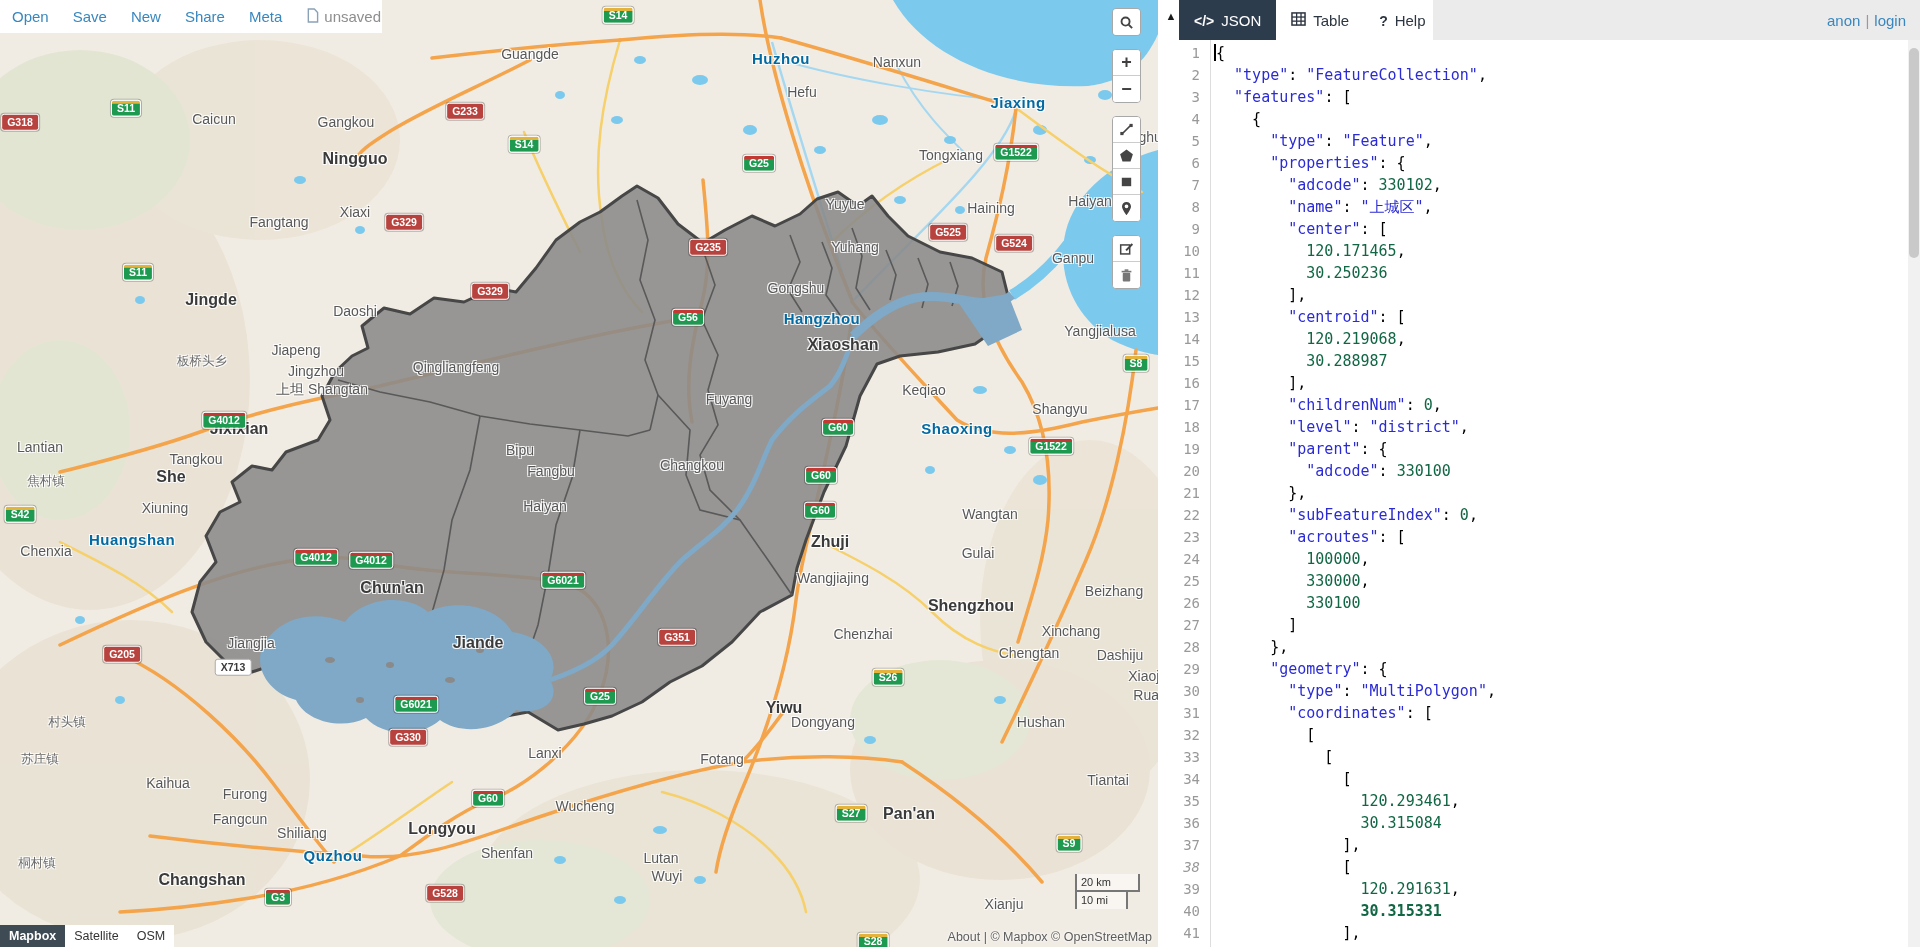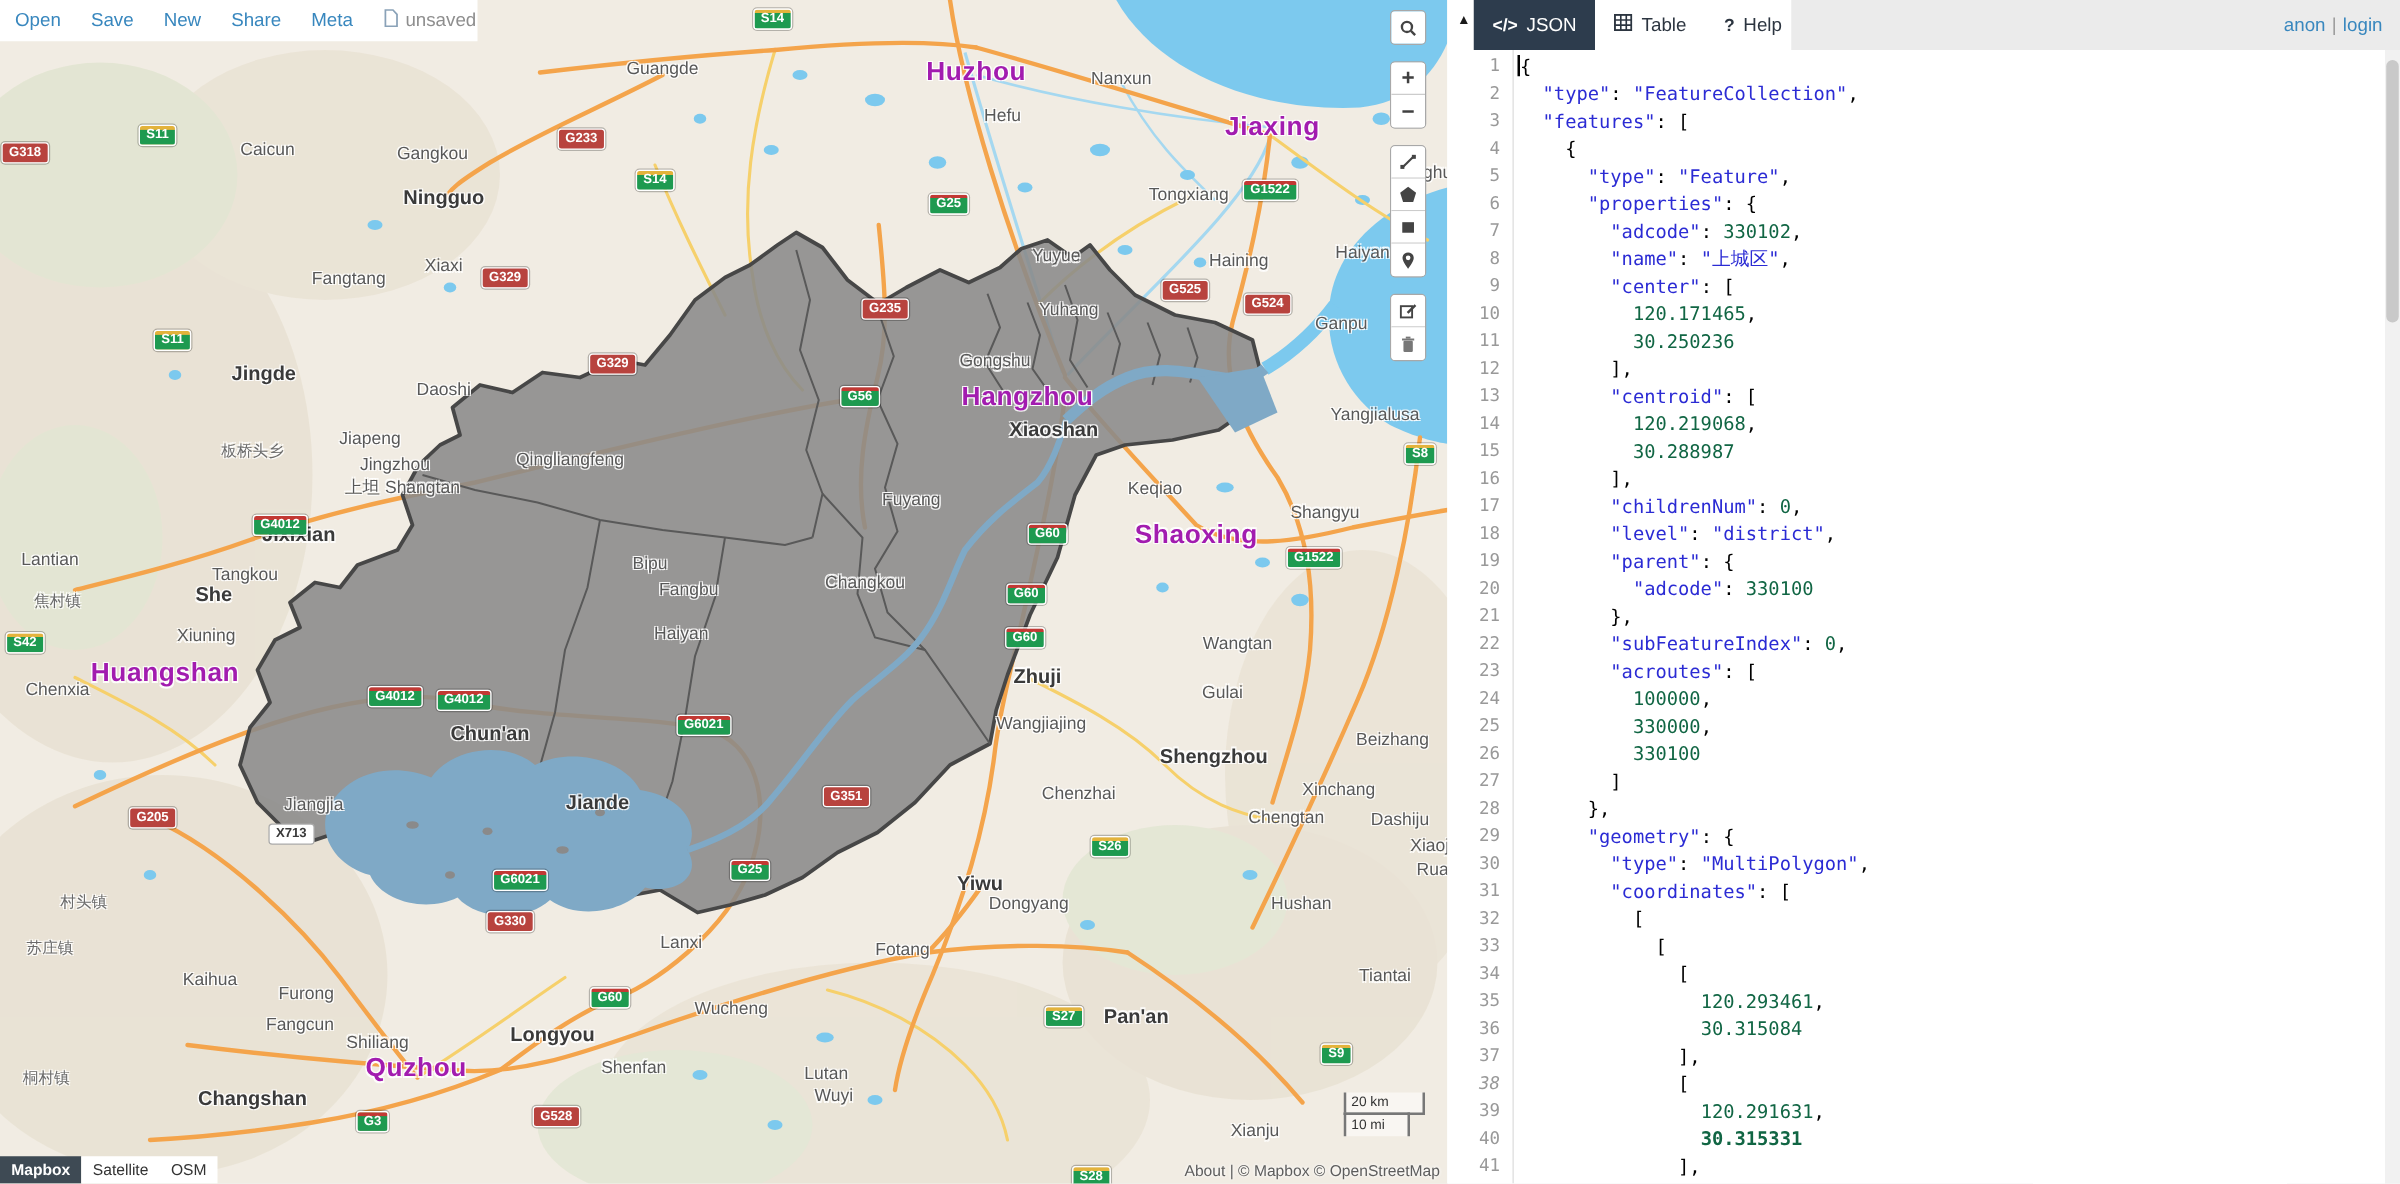--- a/index.html
+++ b/index.html
@@ -3,21 +3,21 @@
 <meta charset="utf-8">
 <style>
   html,body{margin:0;padding:0;background:#dfdfdf;}
   #app{position:relative;width:1920px;height:947px;overflow:hidden;font-family:"Liberation Sans",sans-serif;background:#fff;}
   
   #map-pane{position:absolute;left:0;top:0;width:1158px;height:947px;overflow:hidden;background:#f1ece3;}
   #map-svg{position:absolute;left:0;top:0;}
   #map-overlay{position:absolute;left:0;top:0;width:100%;height:100%;pointer-events:none;}
   .lbl{position:absolute;transform:translate(-50%,-50%);white-space:nowrap;color:#5a5a5a;
        text-shadow:-1px -1px 0 rgba(255,255,255,.85),1px -1px 0 rgba(255,255,255,.85),-1px 1px 0 rgba(255,255,255,.85),1px 1px 0 rgba(255,255,255,.85);}
-  .lbl.city-lg{font-size:21px;font-weight:bold;color:#a21caf;letter-spacing:.5px;}
+  .lbl.city-lg{font-size:15px;font-weight:bold;color:#0369a1;letter-spacing:.5px;}
   .lbl.city-md{font-size:16px;font-weight:bold;color:#3a3a3a;}
   .lbl.town{font-size:14px;color:#585858;}
   .lbl.town-sm{font-size:12.5px;color:#6a6a6a;}
   .shield{position:absolute;transform:translate(-50%,-50%);font-size:10.5px;font-weight:bold;color:#fff;
           padding:2px 5px 2px;border-radius:3px;border:1px solid #fff;line-height:1;
           box-shadow:0 0 0 1px rgba(0,0,0,.25);}
   .shield.nat{background:#b8433e;}
   .shield.gexp{background:linear-gradient(#c23934 0 3px,#1e9a50 3px);}
   .shield.sexp{background:linear-gradient(#e3b33c 0 3px,#1e9a50 3px);}
   .shield.county{background:#fff;color:#3a3a3a;border-color:#aaa;box-shadow:none;}
@@ -305,21 +305,21 @@
         <div class="shield sexp" style="left: 888px; top: 677px;">S26</div>
         <div class="shield nat" style="left: 122px; top: 654px;">G205</div>
         <div class="shield county" style="left: 233px; top: 667px;">X713</div>
         <div class="shield gexp" style="left: 416px; top: 704px;">G6021</div>
         <div class="shield gexp" style="left: 600px; top: 696px;">G25</div>
         <div class="shield nat" style="left: 408px; top: 737px;">G330</div>
         <div class="shield gexp" style="left: 488px; top: 798px;">G60</div>
         <div class="shield sexp" style="left: 851px; top: 813px;">S27</div>
         <div class="shield sexp" style="left: 1069px; top: 843px;">S9</div>
         <div class="shield nat" style="left: 445px; top: 893px;">G528</div>
-        <div class="shield gexp" style="left: 278px; top: 897px; margin-left: 20px;">G3</div>
+        <div class="shield gexp" style="left: 278px; top: 897px;">G3</div>
         <div class="shield sexp" style="left: 873px; top: 941px;">S28</div>
       </div>
 
     <div id="file-menu">
         <a class="menu-btn">Open</a>
         <a class="menu-btn">Save</a>
         <a class="menu-btn">New</a>
         <a class="menu-btn">Share</a>
         <a class="menu-btn">Meta</a>
         <span id="file-status">

